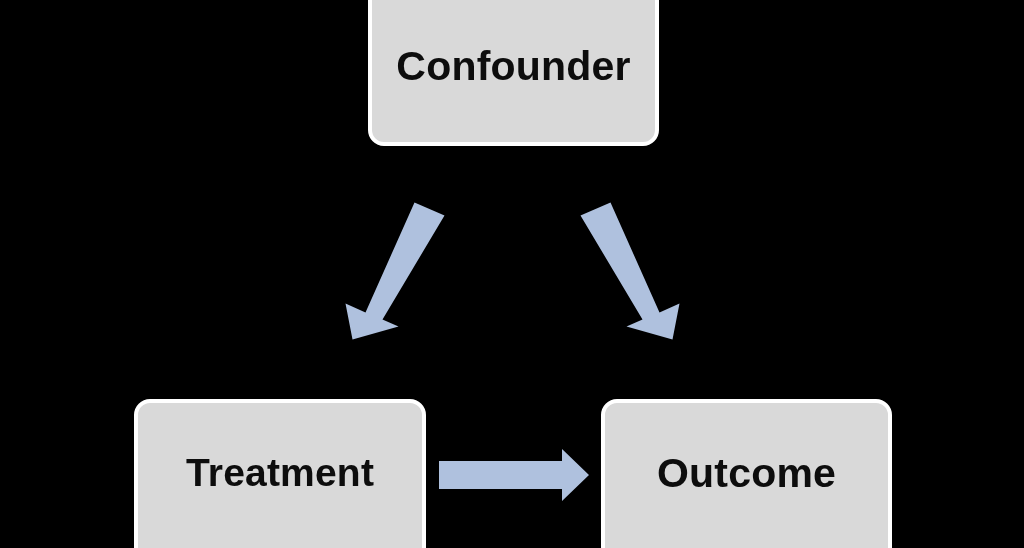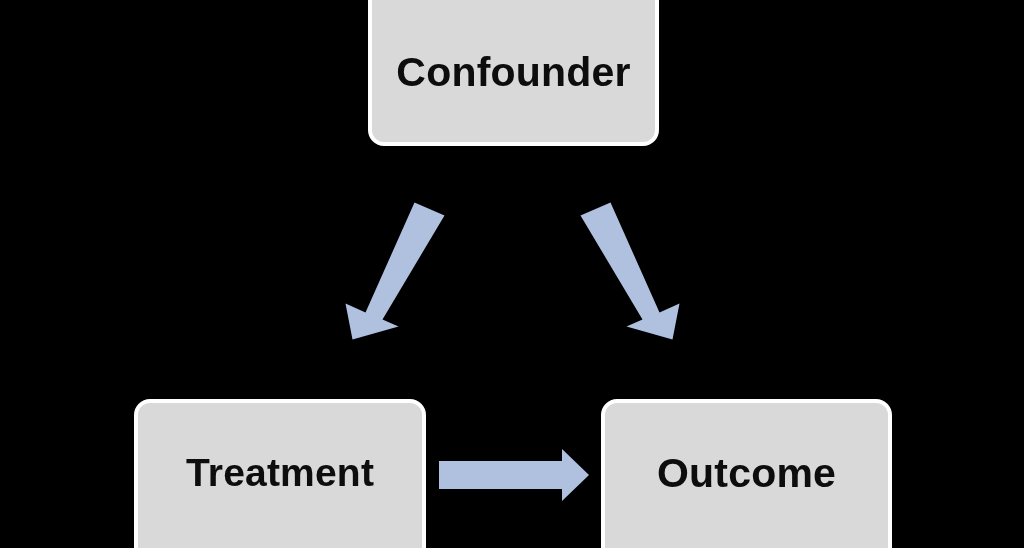--- a/index.html
+++ b/index.html
@@ -41,21 +41,21 @@
   
   #node-confounder {
     left: 368px;
     top: -22px;
     width: 291px;
     height: 168px;
     font-size: 41px;
   }
   #node-confounder .node-label {
     position: relative;
-    top: 10px;
+    top: 4px;
     text-align: center;
   }
   
   #node-treatment {
     left: 134px;
     top: 399px;
     width: 292px;
     height: 172px;
     font-size: 39px;
   }

